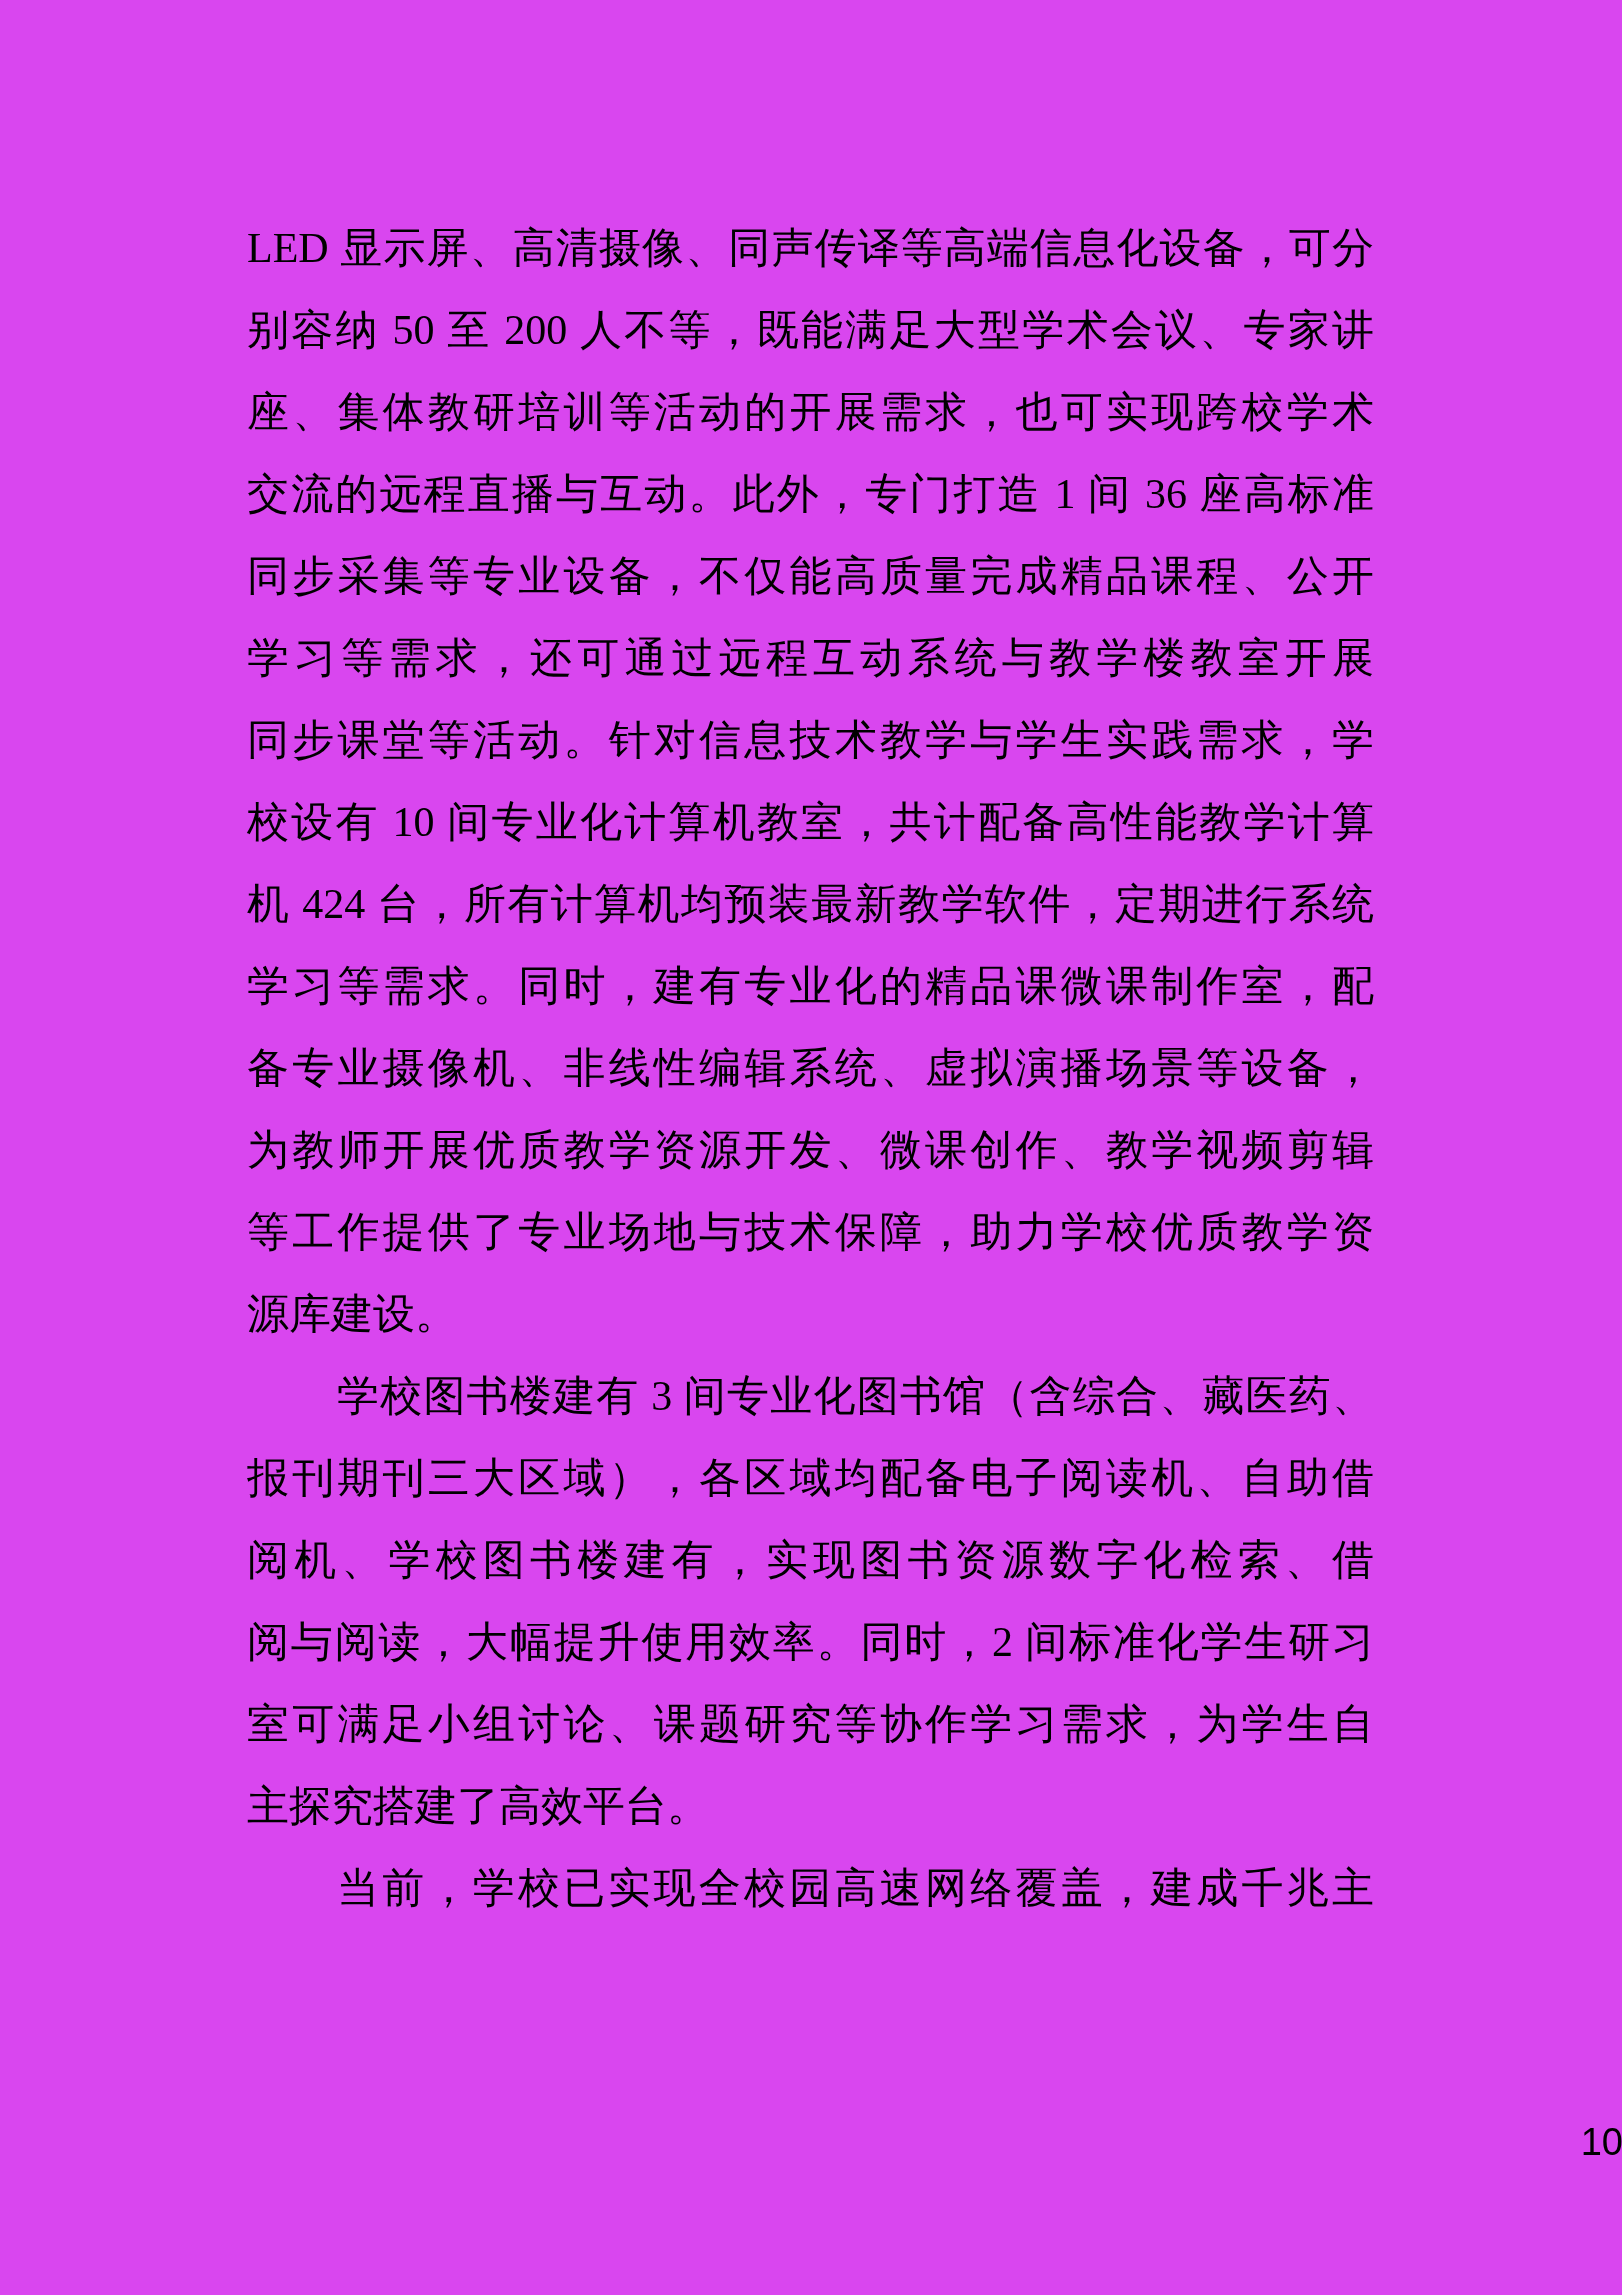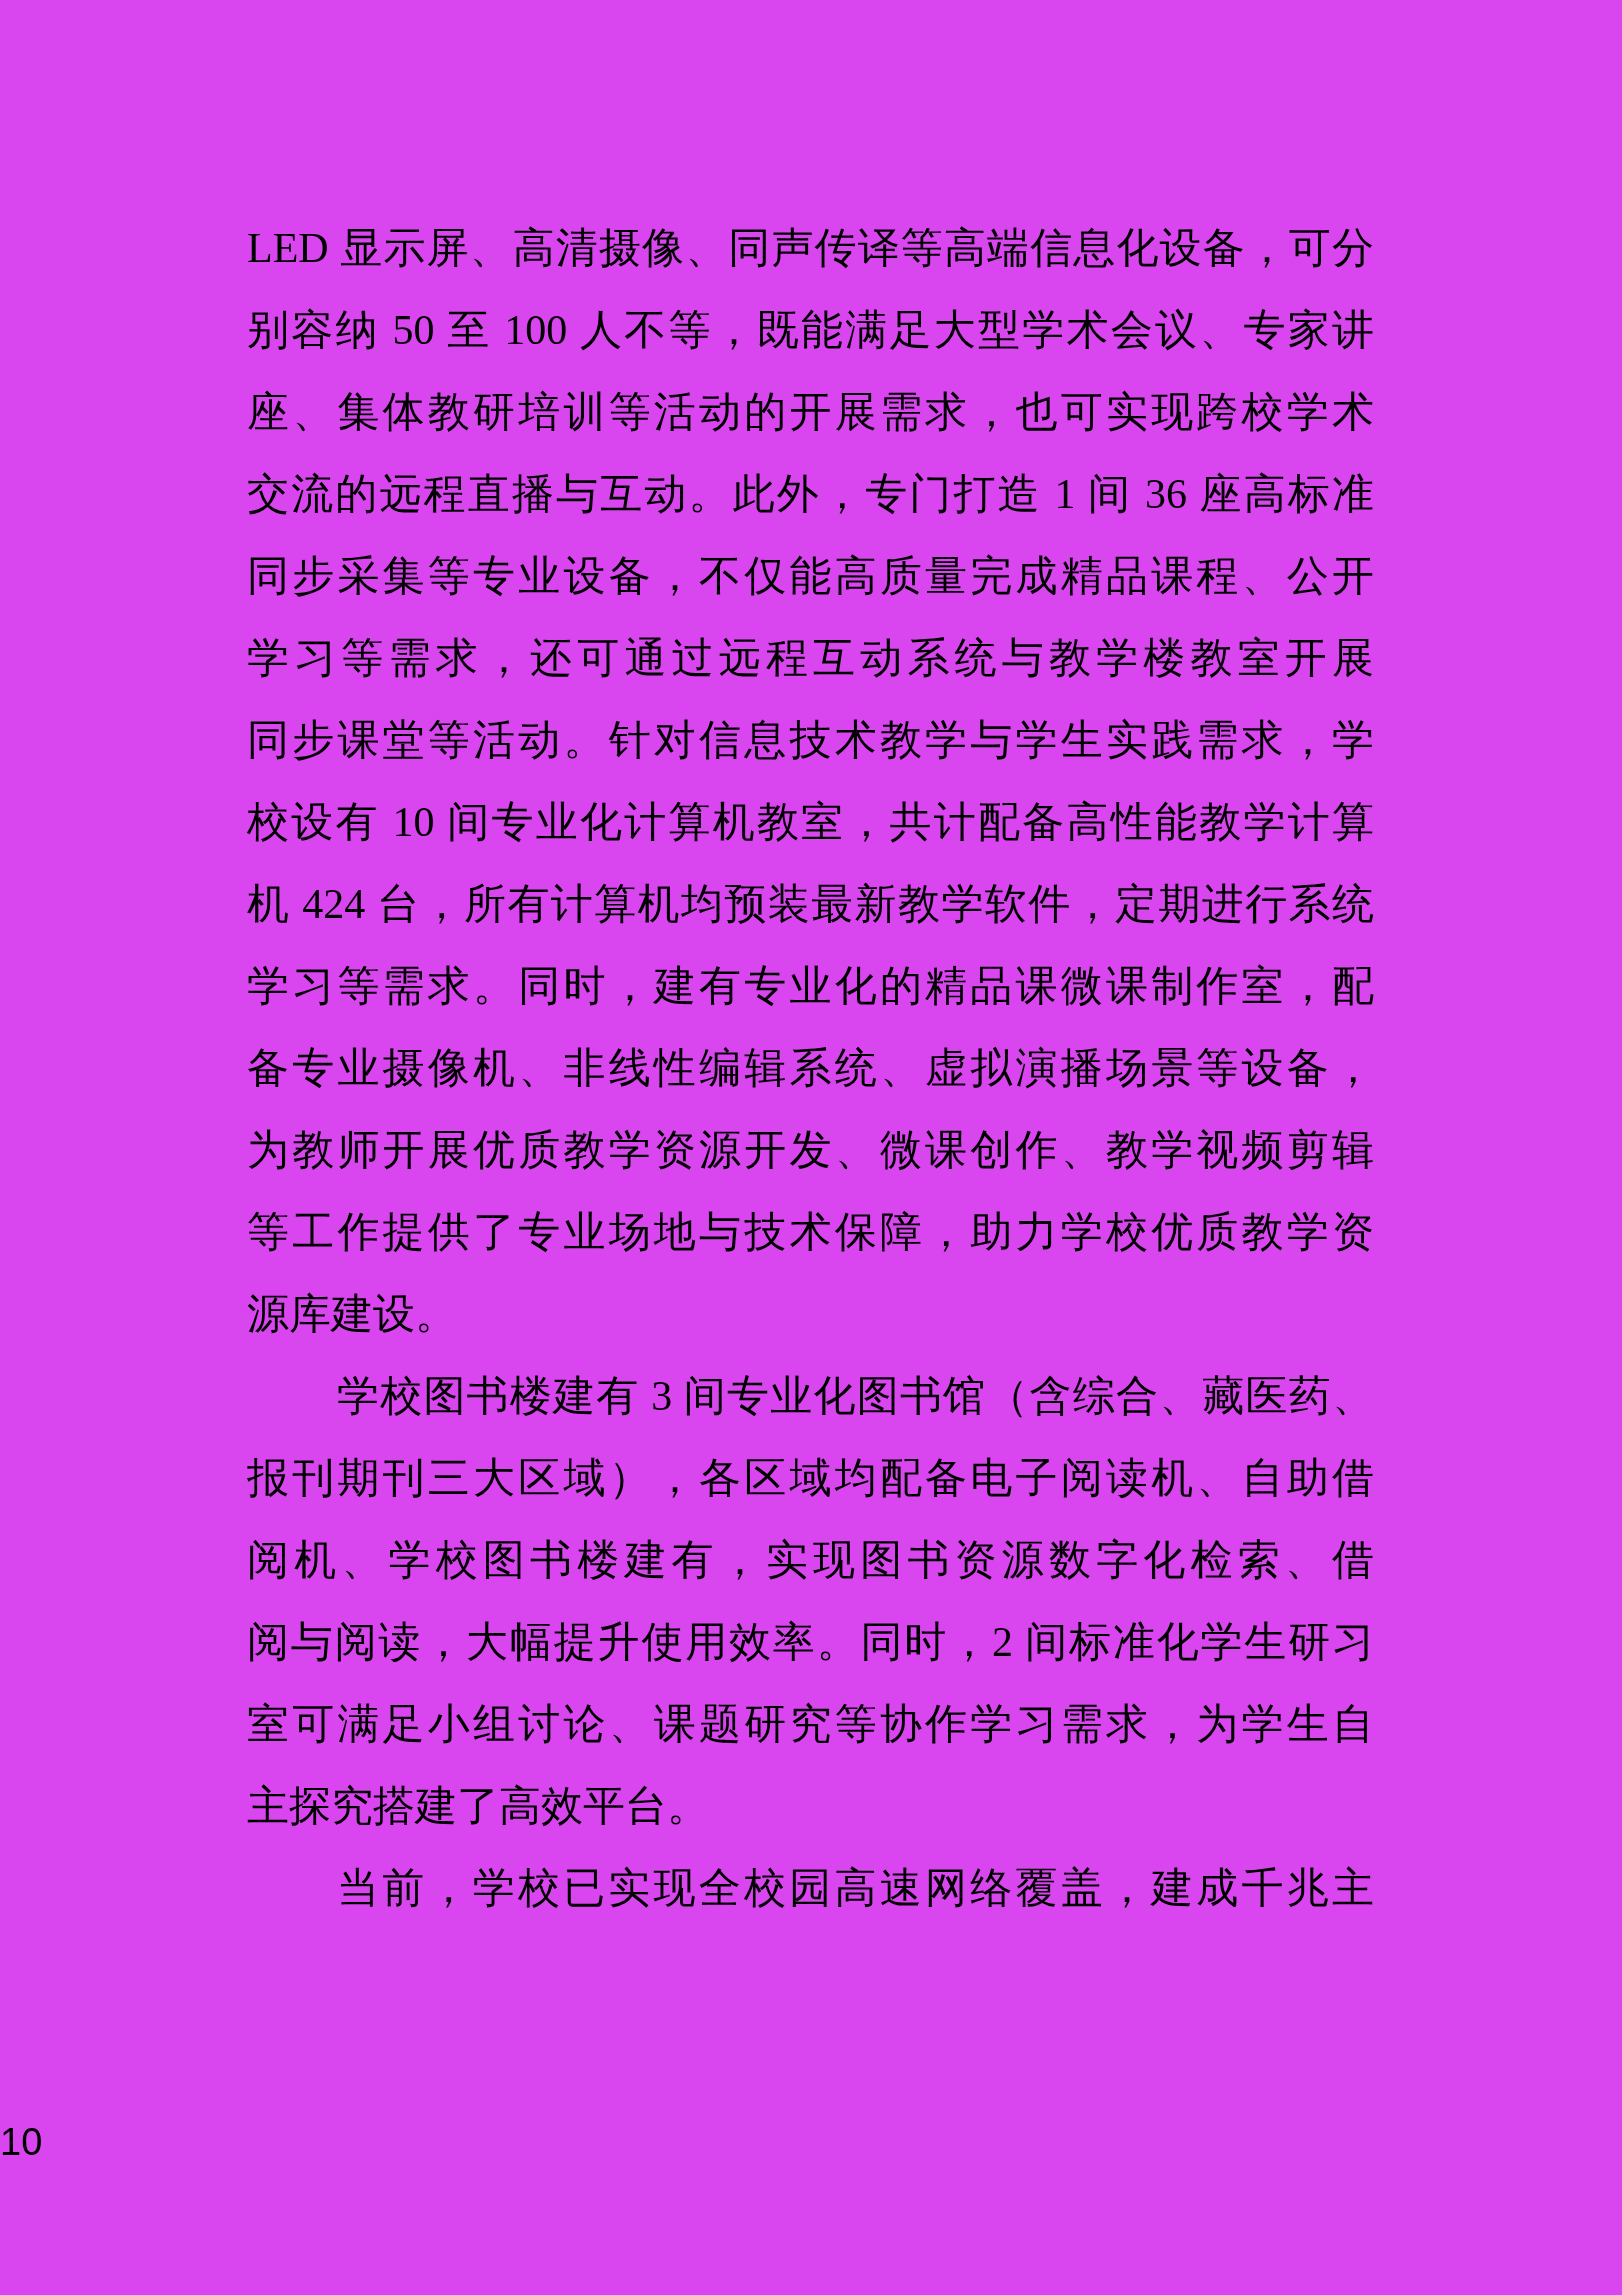--- a/index.html
+++ b/index.html
@@ -37,35 +37,35 @@
     text-align-last: left;
   }
   .line.indent-first {
     text-indent: 90px;
   }
   .page-number {
     position: absolute;
     top: 2120px;
     left: 0;
     width: 100%;
-    text-align: left;
+    text-align: right;
     font-size: 38px;
     line-height: 44px;
     font-family: "Liberation Sans", "DejaVu Sans", sans-serif;
     color: #000000;
   }
 </style>
 </head>
 <body>
 
 <div class="page">
   <div class="text-block">
 
     <div class="line">LED 显示屏、高清摄像、同声传译等高端信息化设备，可分</div>
-    <div class="line">别容纳 50 至 100 人不等，既能满足大型学术会议、专家讲</div>
+    <div class="line">别容纳 50 至 200 人不等，既能满足大型学术会议、专家讲</div>
     <div class="line">座、集体教研培训等活动的开展需求，也可实现跨校学术</div>
     <div class="line">交流的远程直播与互动。此外，专门打造 1 间 36 座高标准</div>
     <div class="line">同步采集等专业设备，不仅能高质量完成精品课程、公开</div>
     <div class="line">学习等需求，还可通过远程互动系统与教学楼教室开展</div>
     <div class="line">同步课堂等活动。针对信息技术教学与学生实践需求，学</div>
     <div class="line">校设有 10 间专业化计算机教室，共计配备高性能教学计算</div>
     <div class="line">机 424 台，所有计算机均预装最新教学软件，定期进行系统</div>
     <div class="line">学习等需求。同时，建有专业化的精品课微课制作室，配</div>
     <div class="line">备专业摄像机、非线性编辑系统、虚拟演播场景等设备，</div>
     <div class="line">为教师开展优质教学资源开发、微课创作、教学视频剪辑</div>

